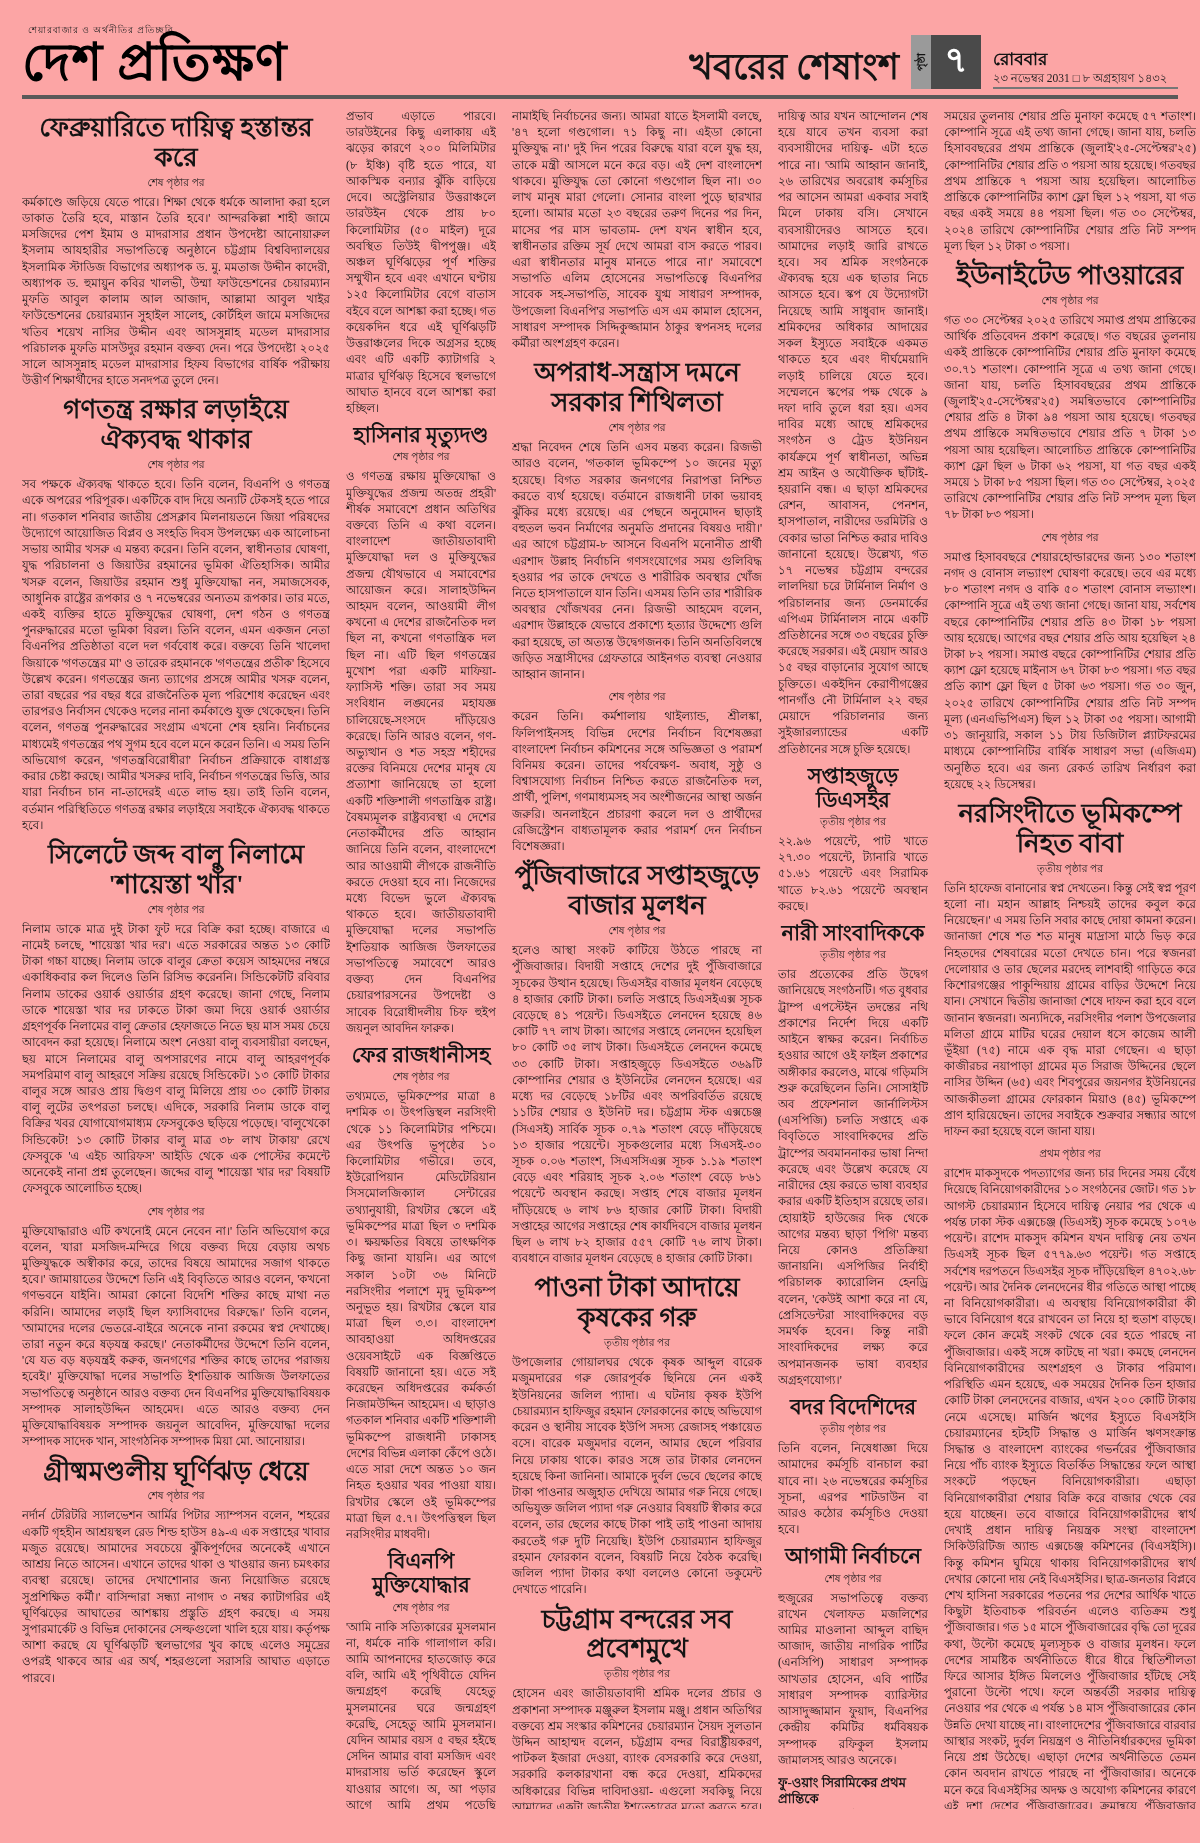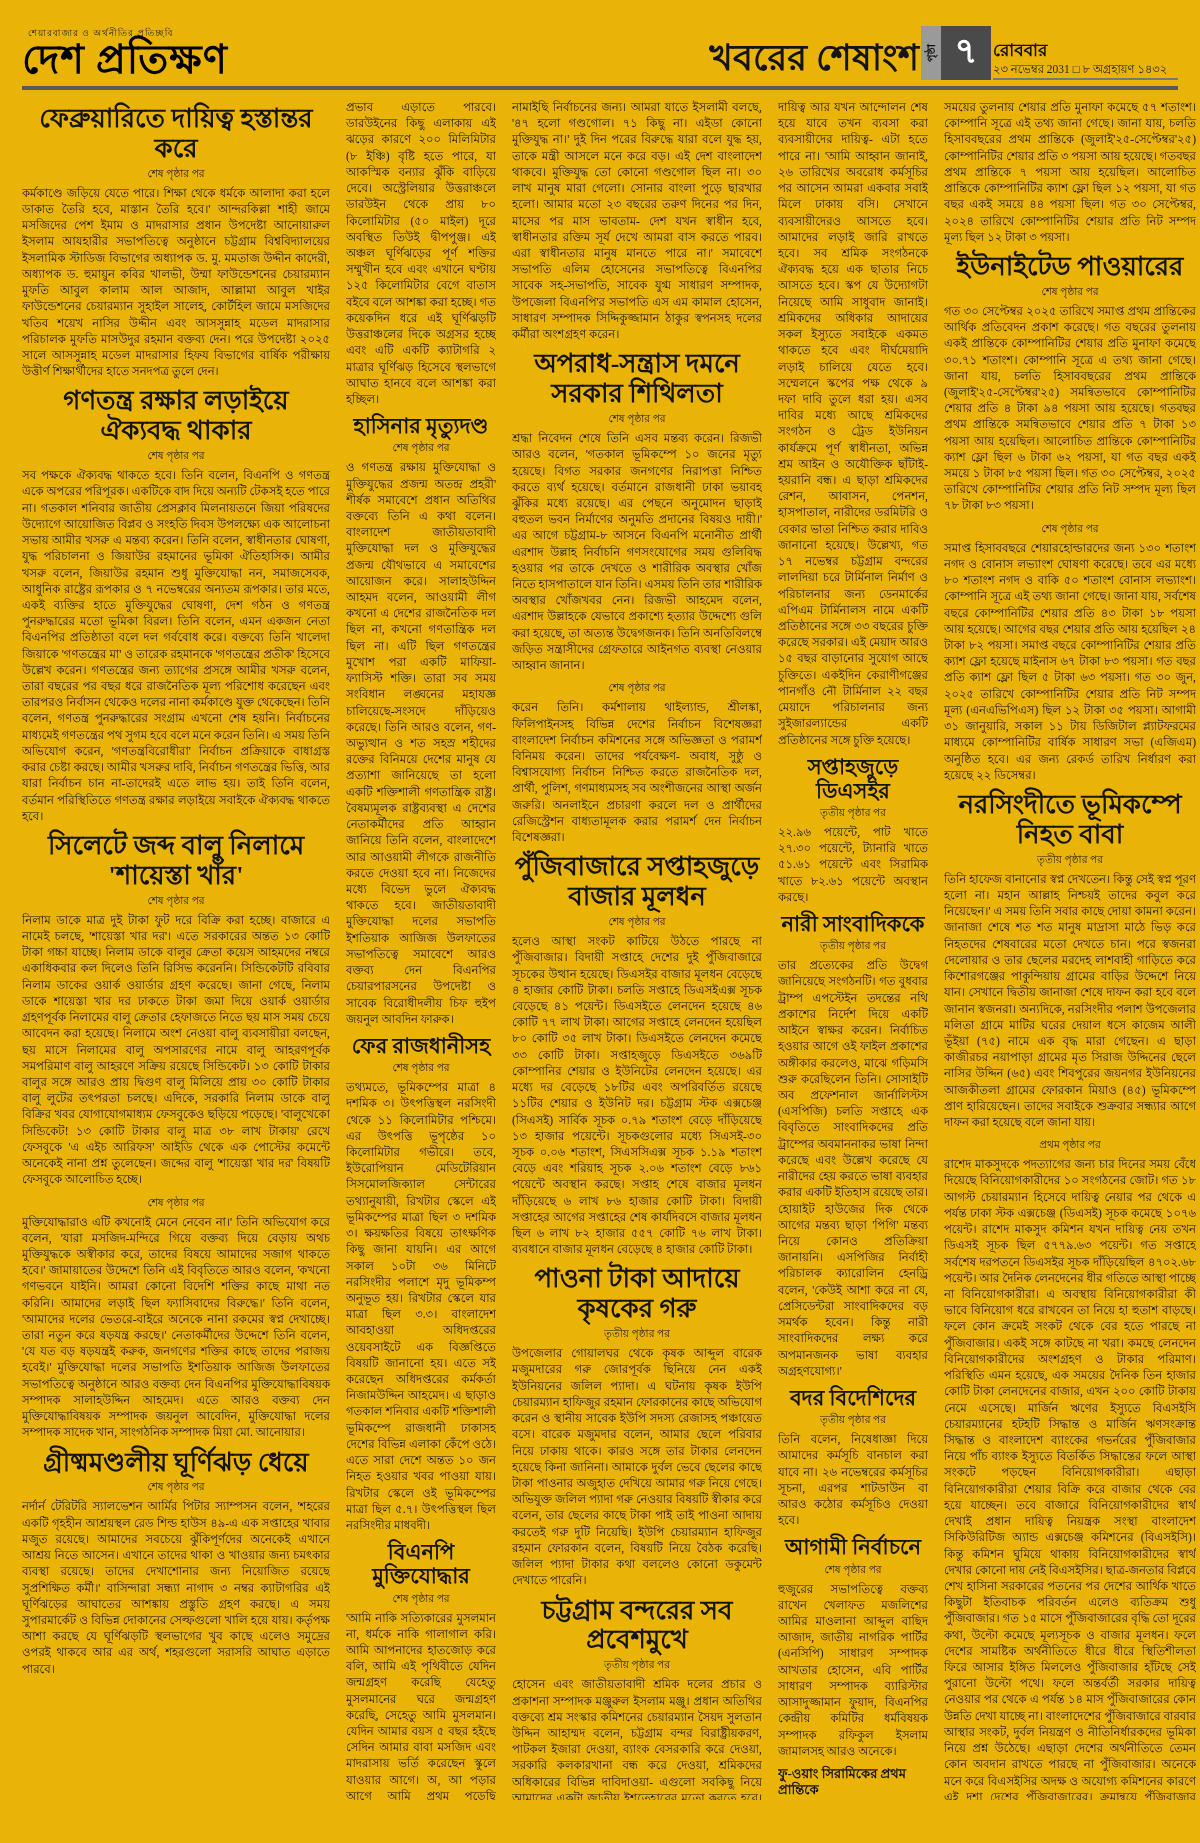--- a/index.html
+++ b/index.html
@@ -1,27 +1,27 @@
 <!DOCTYPE html>
 <html><head>
 <meta charset="utf-8">
 <style>
   html,body{margin:0;padding:0;background:#e8e8e8;}
   .page{
-    position:relative;width:1200px;height:1843px;background:#eab308;
+    position:relative;width:1200px;height:1843px;background:#fca5a5;
     font-family:"Liberation Serif","DejaVu Sans",serif;color:#141414;
     box-sizing:border-box;padding:26px 22px 18px 22px;overflow:hidden;
   }
   
   .hdr{display:flex;justify-content:space-between;align-items:flex-end;
        border-bottom:4px solid #5a5a5a;padding-bottom:6px;}
   .masthead{display:flex;flex-direction:column;line-height:1;}
   .tagline{font-size:9px;letter-spacing:1px;color:#222;margin:0 0 2px 6px;}
-  .logo{font-size:40px;font-weight:bold;letter-spacing:1px;color:#000;}
-  .hdr-right{display:flex;align-items:flex-end;gap:2px;}
+  .logo{font-size:52px;font-weight:bold;letter-spacing:1px;color:#000;}
+  .hdr-right{display:flex;align-items:flex-end;gap:12px;}
   .section-title{font-size:36px;font-weight:bold;line-height:1;padding-bottom:4px;}
   .pagebox{display:flex;align-items:stretch;height:54px;}
   .page-word{writing-mode:vertical-rl;transform:rotate(180deg);
     background:#9a9a9a;color:#111;font-size:11px;font-weight:bold;
     display:flex;align-items:center;justify-content:center;width:20px;}
   .page-num{background:#4a4a4a;color:#fff;font-size:36px;font-weight:bold;
     width:50px;display:flex;align-items:center;justify-content:center;}
   .dateblock{display:flex;flex-direction:column;justify-content:flex-end;
     line-height:1.25;padding-bottom:2px;min-width:185px;border-bottom:2px solid #777;}
   .day{font-size:17px;font-weight:bold;}

